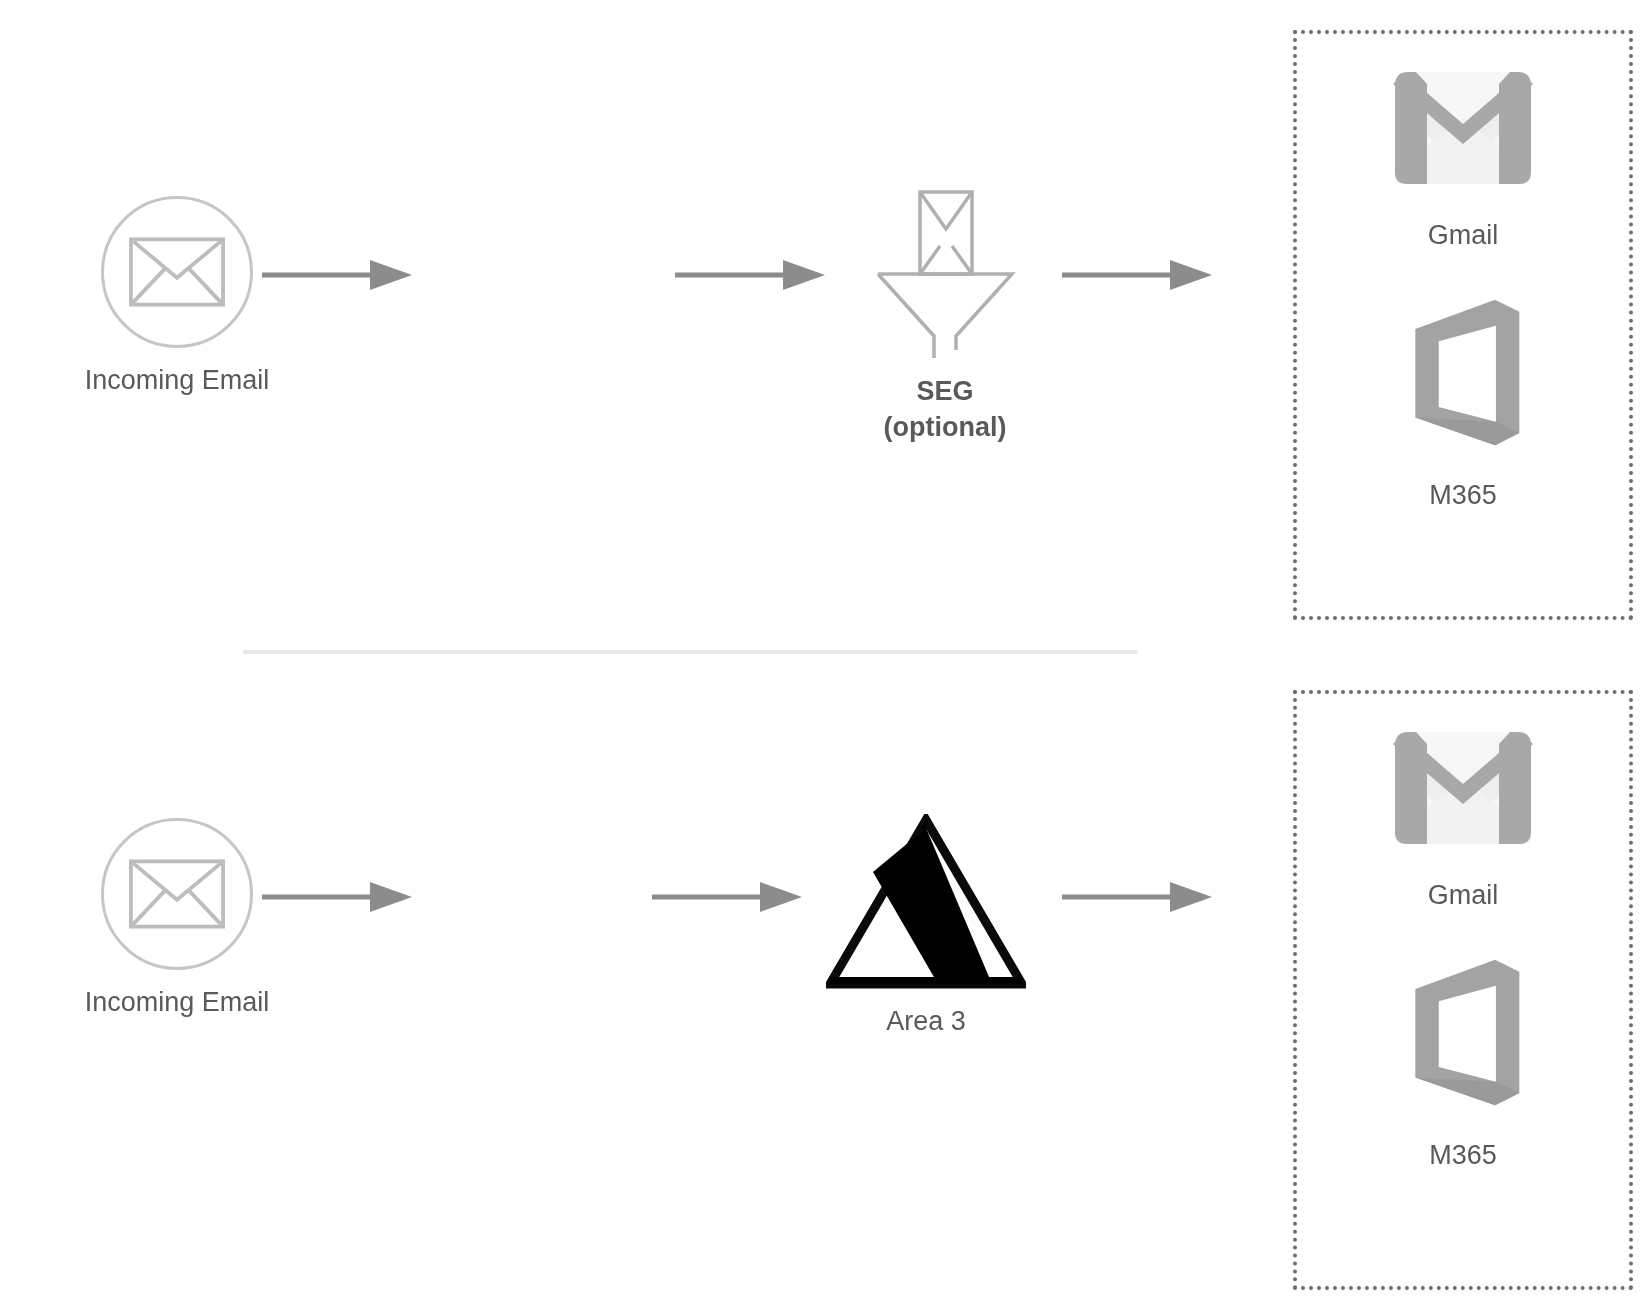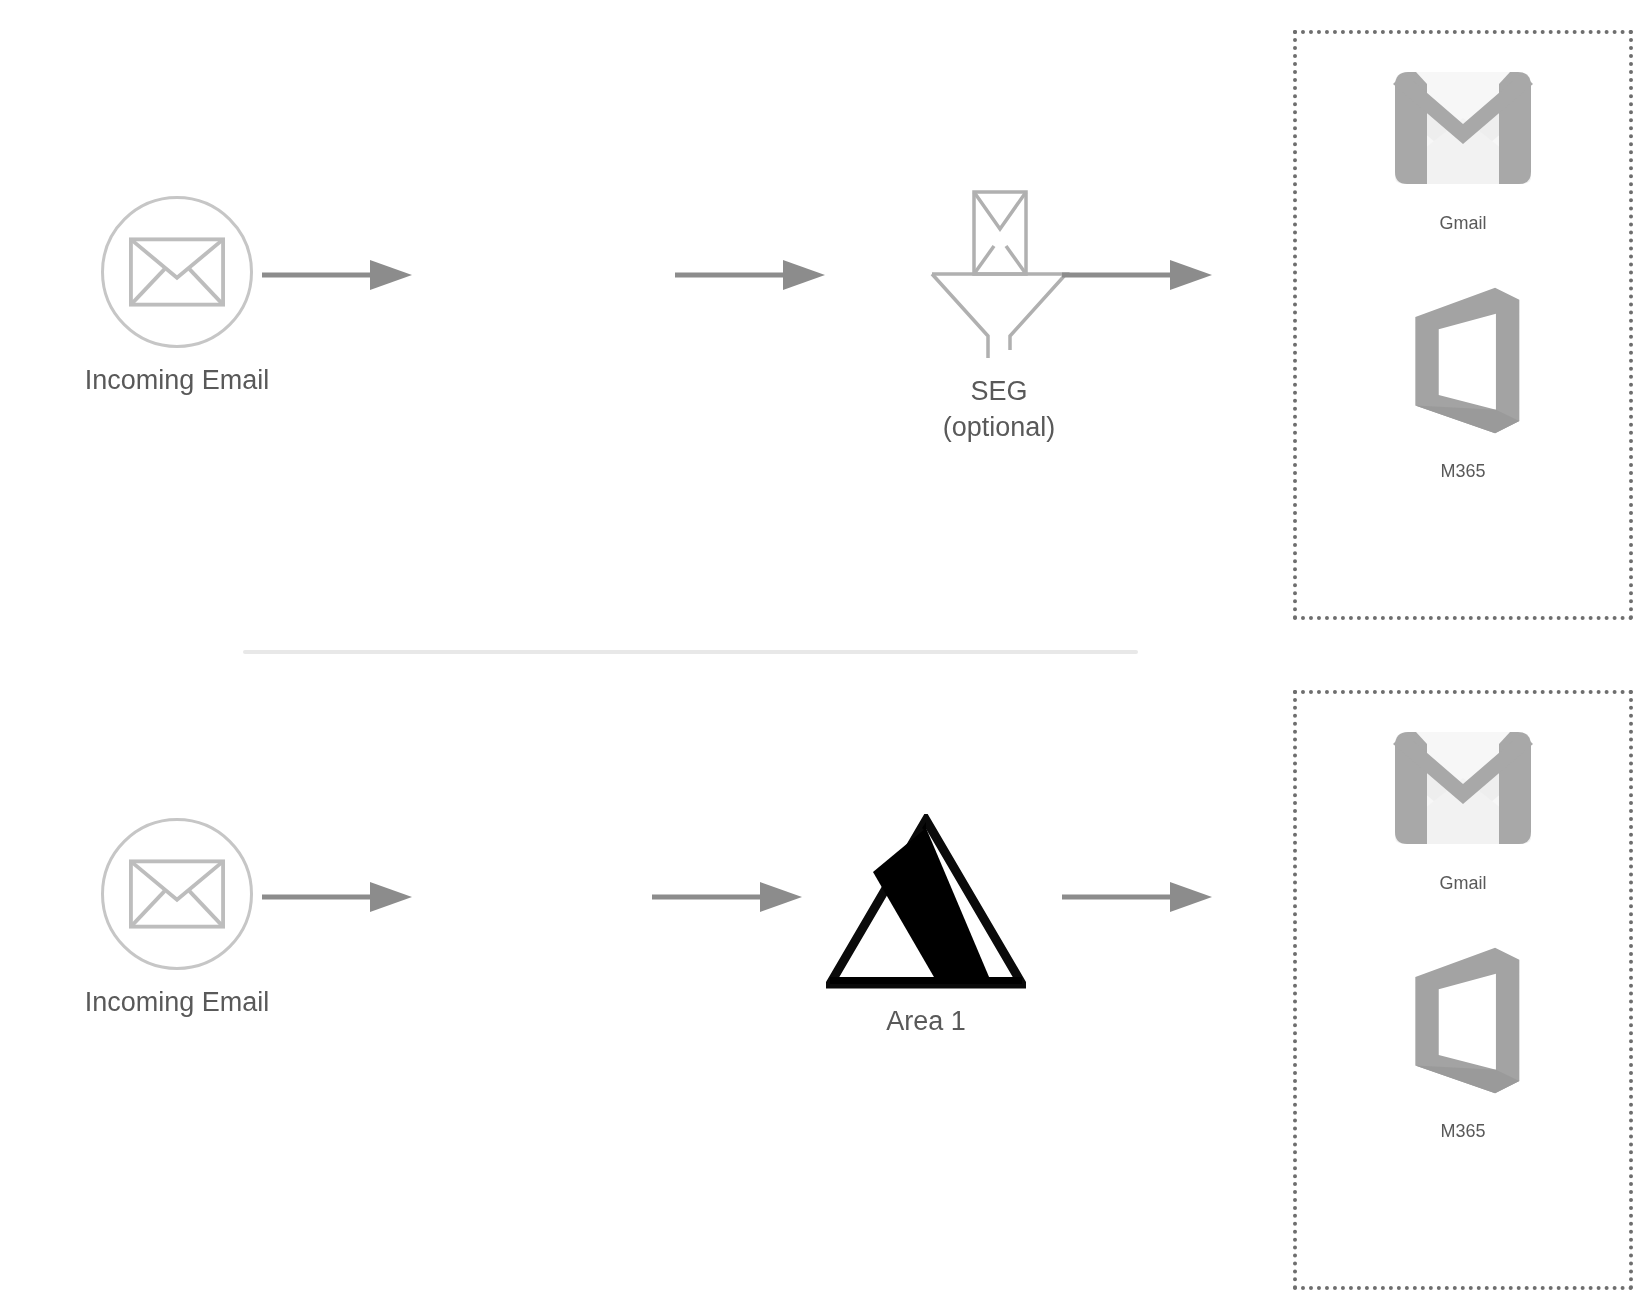--- a/index.html
+++ b/index.html
@@ -88,24 +88,24 @@
     align-items: center;
   }
   #dest-top    { left: 1293px; top: 30px;  width: 340px; height: 590px; }
   #dest-bottom { left: 1293px; top: 690px; width: 340px; height: 600px; }
   .dest-item {
     display: flex;
     flex-direction: column;
     align-items: center;
   }
   .dest-label {
-    font-size: 18px;
+    font-size: 27px;
     line-height: 34px;
     color: #595959;
-    margin-top: 18px;
+    margin-top: 30px;
   }
 
   .svg-block { display: block; }
 </style>
 </head>
 <body>
 
 <svg width="0" height="0" style="position:absolute" aria-hidden="true">
   <defs>
 
@@ -179,21 +179,21 @@
         </svg>
     </div>
 
 
     <div class="arrow" style="left:675px; top:258px;">
       <svg class="svg-block" width="150" height="34">
           <use href="#sym-arrow" width="150" height="34"></use>
         </svg>
     </div>
 
-    <div class="node" style="left:924px; top:184px; width:150px;">
+    <div class="node" style="left:870px; top:184px; width:150px;font-weight:bold;">
       <div class="glyph">
         <svg class="svg-block" width="150" height="175">
           <use href="#sym-seg" width="150" height="175"></use>
         </svg>
       </div>
       <div class="caption">SEG
 (optional)</div>
     </div>
 
     <div class="arrow" style="left:1062px; top:258px;">
@@ -245,21 +245,21 @@
           <use href="#sym-arrow" width="150" height="34"></use>
         </svg>
     </div>
 
     <div class="node" style="left:826px; top:166px; width:200px;">
       <div class="glyph">
         <svg class="svg-block" width="200" height="175">
           <use href="#sym-area1" width="200" height="175"></use>
         </svg>
       </div>
-      <div class="caption">Area 1</div>
+      <div class="caption">Area 3</div>
     </div>
 
     <div class="arrow" style="left:1062px; top:232px;">
       <svg class="svg-block" width="150" height="34">
           <use href="#sym-arrow" width="150" height="34"></use>
         </svg>
     </div>
 
     <div class="dest-box" id="dest-bottom" style="top:42px;">
       <div class="dest-item" style="margin-top:34px;">

